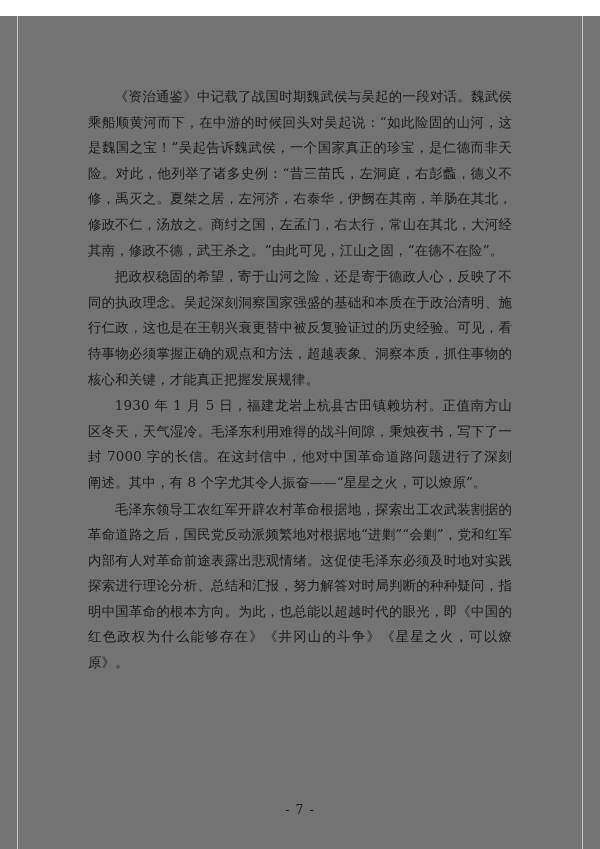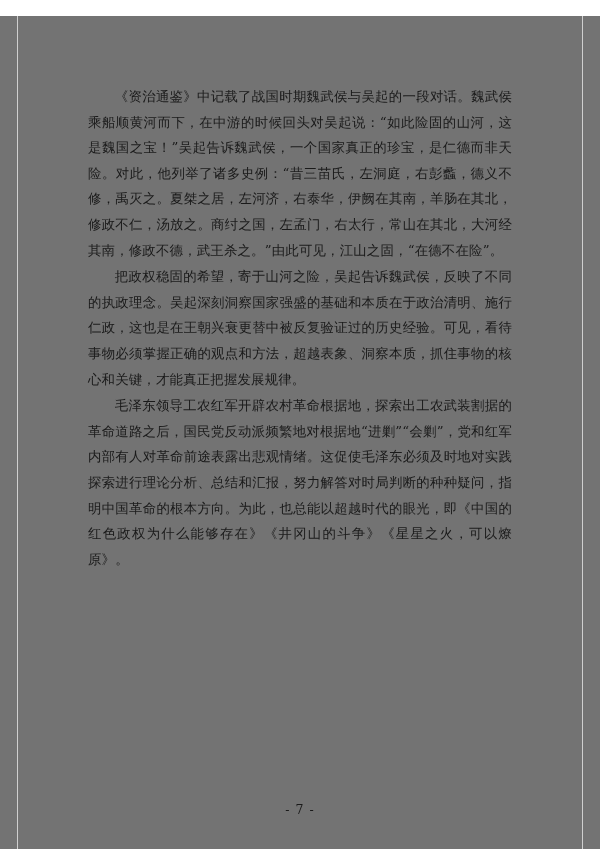--- a/index.html
+++ b/index.html
@@ -69,18 +69,19 @@
 </style>
 </head>
 <body>
 
 <div class="page">
   <div class="page-border-left"></div>
   <div class="page-border-right"></div>
 
   <div class="content">
     <p class="para">《资治通鉴》中记载了战国时期魏武侯与吴起的一段对话。魏武侯乘船顺黄河而下，在中游的时候回头对吴起说：“如此险固的山河，这是魏国之宝！”吴起告诉魏武侯，一个国家真正的珍宝，是仁德而非天险。对此，他列举了诸多史例：“昔三苗氏，左洞庭，右彭蠡，德义不修，禹灭之。夏桀之居，左河济，右泰华，伊阙在其南，羊肠在其北，修政不仁，汤放之。商纣之国，左孟门，右太行，常山在其北，大河经其南，修政不德，武王杀之。”由此可见，江山之固，“在德不在险”。</p>
-    <p class="para">把政权稳固的希望，寄于山河之险，吴起告诉魏武侯，反映了不同的执政理念。吴起深刻洞察国家强盛的基础和本质在于政治清明、施行仁政，这也是在王朝兴衰更替中被反复验证过的历史经验。可见，看待事物必须掌握正确的观点和方法，超越表象、洞察本质，抓住事物的核心和关键，才能真正把握发展规律。</p>
+    <p class="para">把政权稳固的希望，寄于山河之险，还是寄于德政人心，反映了不同的执政理念。吴起深刻洞察国家强盛的基础和本质在于政治清明、施行仁政，这也是在王朝兴衰更替中被反复验证过的历史经验。可见，看待事物必须掌握正确的观点和方法，超越表象、洞察本质，抓住事物的核心和关键，才能真正把握发展规律。</p>
+    <p class="para">1930 年 1 月 5 日，福建龙岩上杭县古田镇赖坊村。正值南方山区冬天，天气湿冷。毛泽东利用难得的战斗间隙，秉烛夜书，写下了一封 7000 字的长信。在这封信中，他对中国革命道路问题进行了深刻阐述。其中，有 8 个字尤其令人振奋——“星星之火，可以燎原”。</p>
     <p class="para">毛泽东领导工农红军开辟农村革命根据地，探索出工农武装割据的革命道路之后，国民党反动派频繁地对根据地“进剿”“会剿”，党和红军内部有人对革命前途表露出悲观情绪。这促使毛泽东必须及时地对实践探索进行理论分析、总结和汇报，努力解答对时局判断的种种疑问，指明中国革命的根本方向。为此，也总能以超越时代的眼光，即《中国的红色政权为什么能够存在》《井冈山的斗争》《星星之火，可以燎原》。</p>
   </div>
 
   <div class="footer">- 7 -</div>
 </div>
 
 </body></html>

